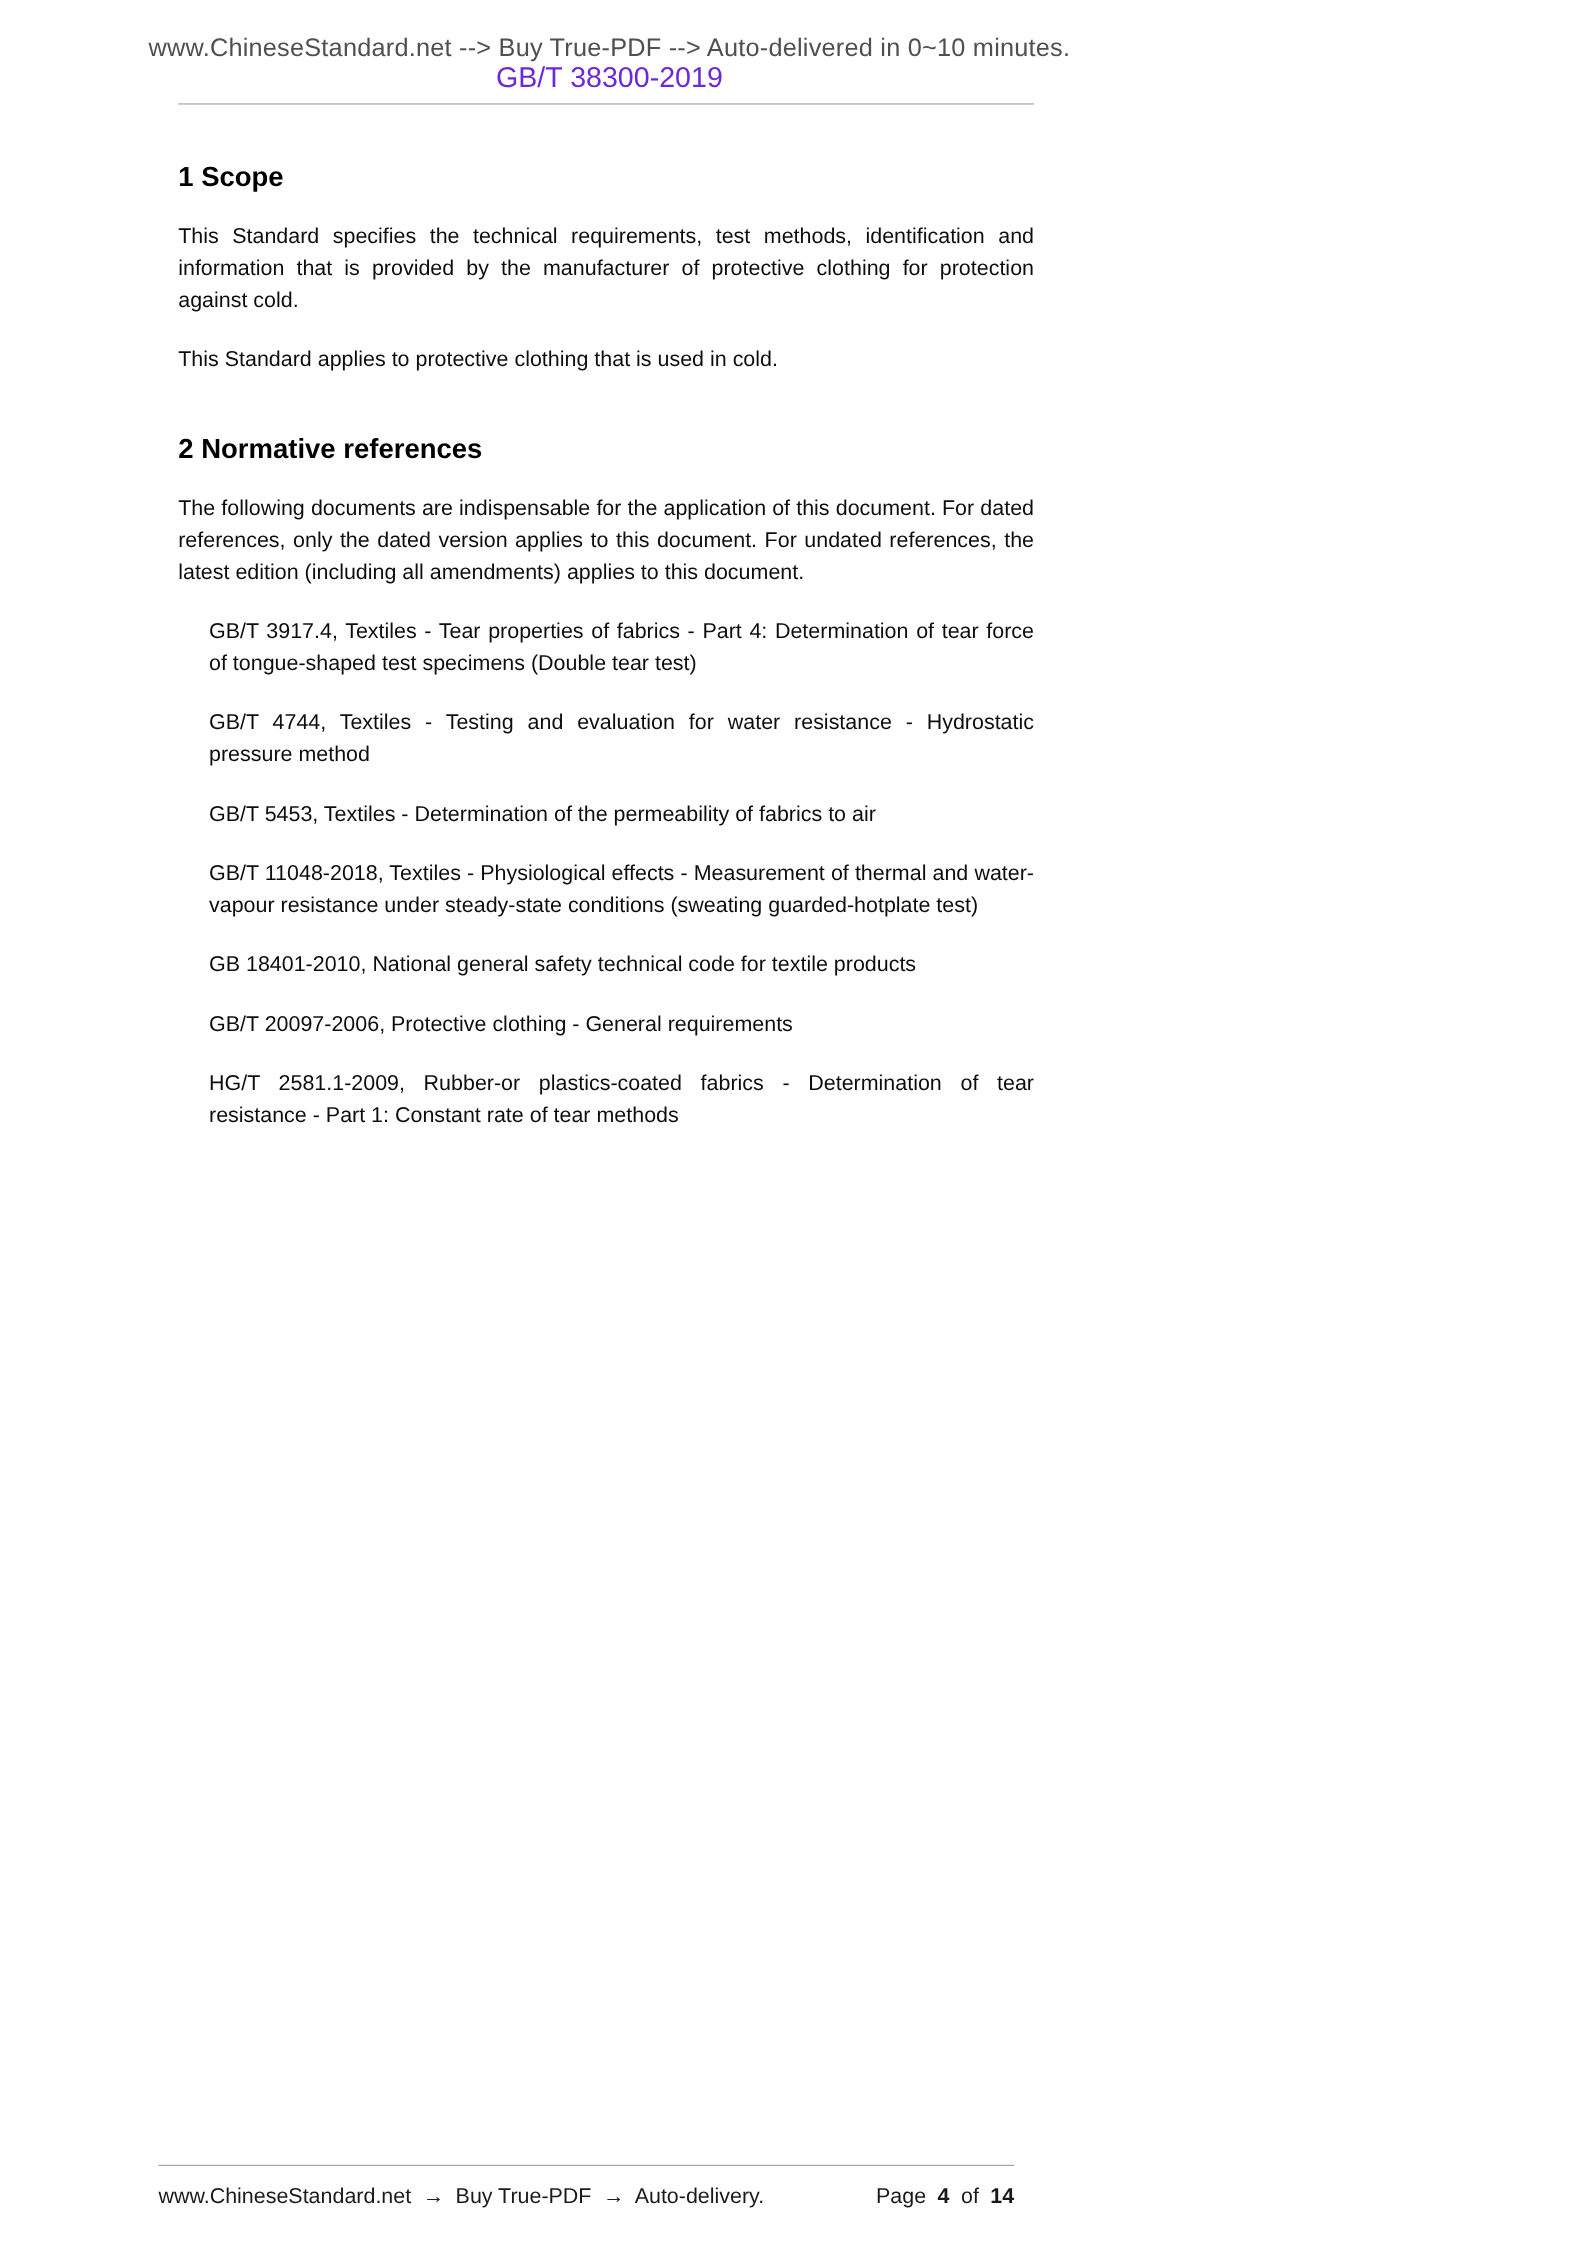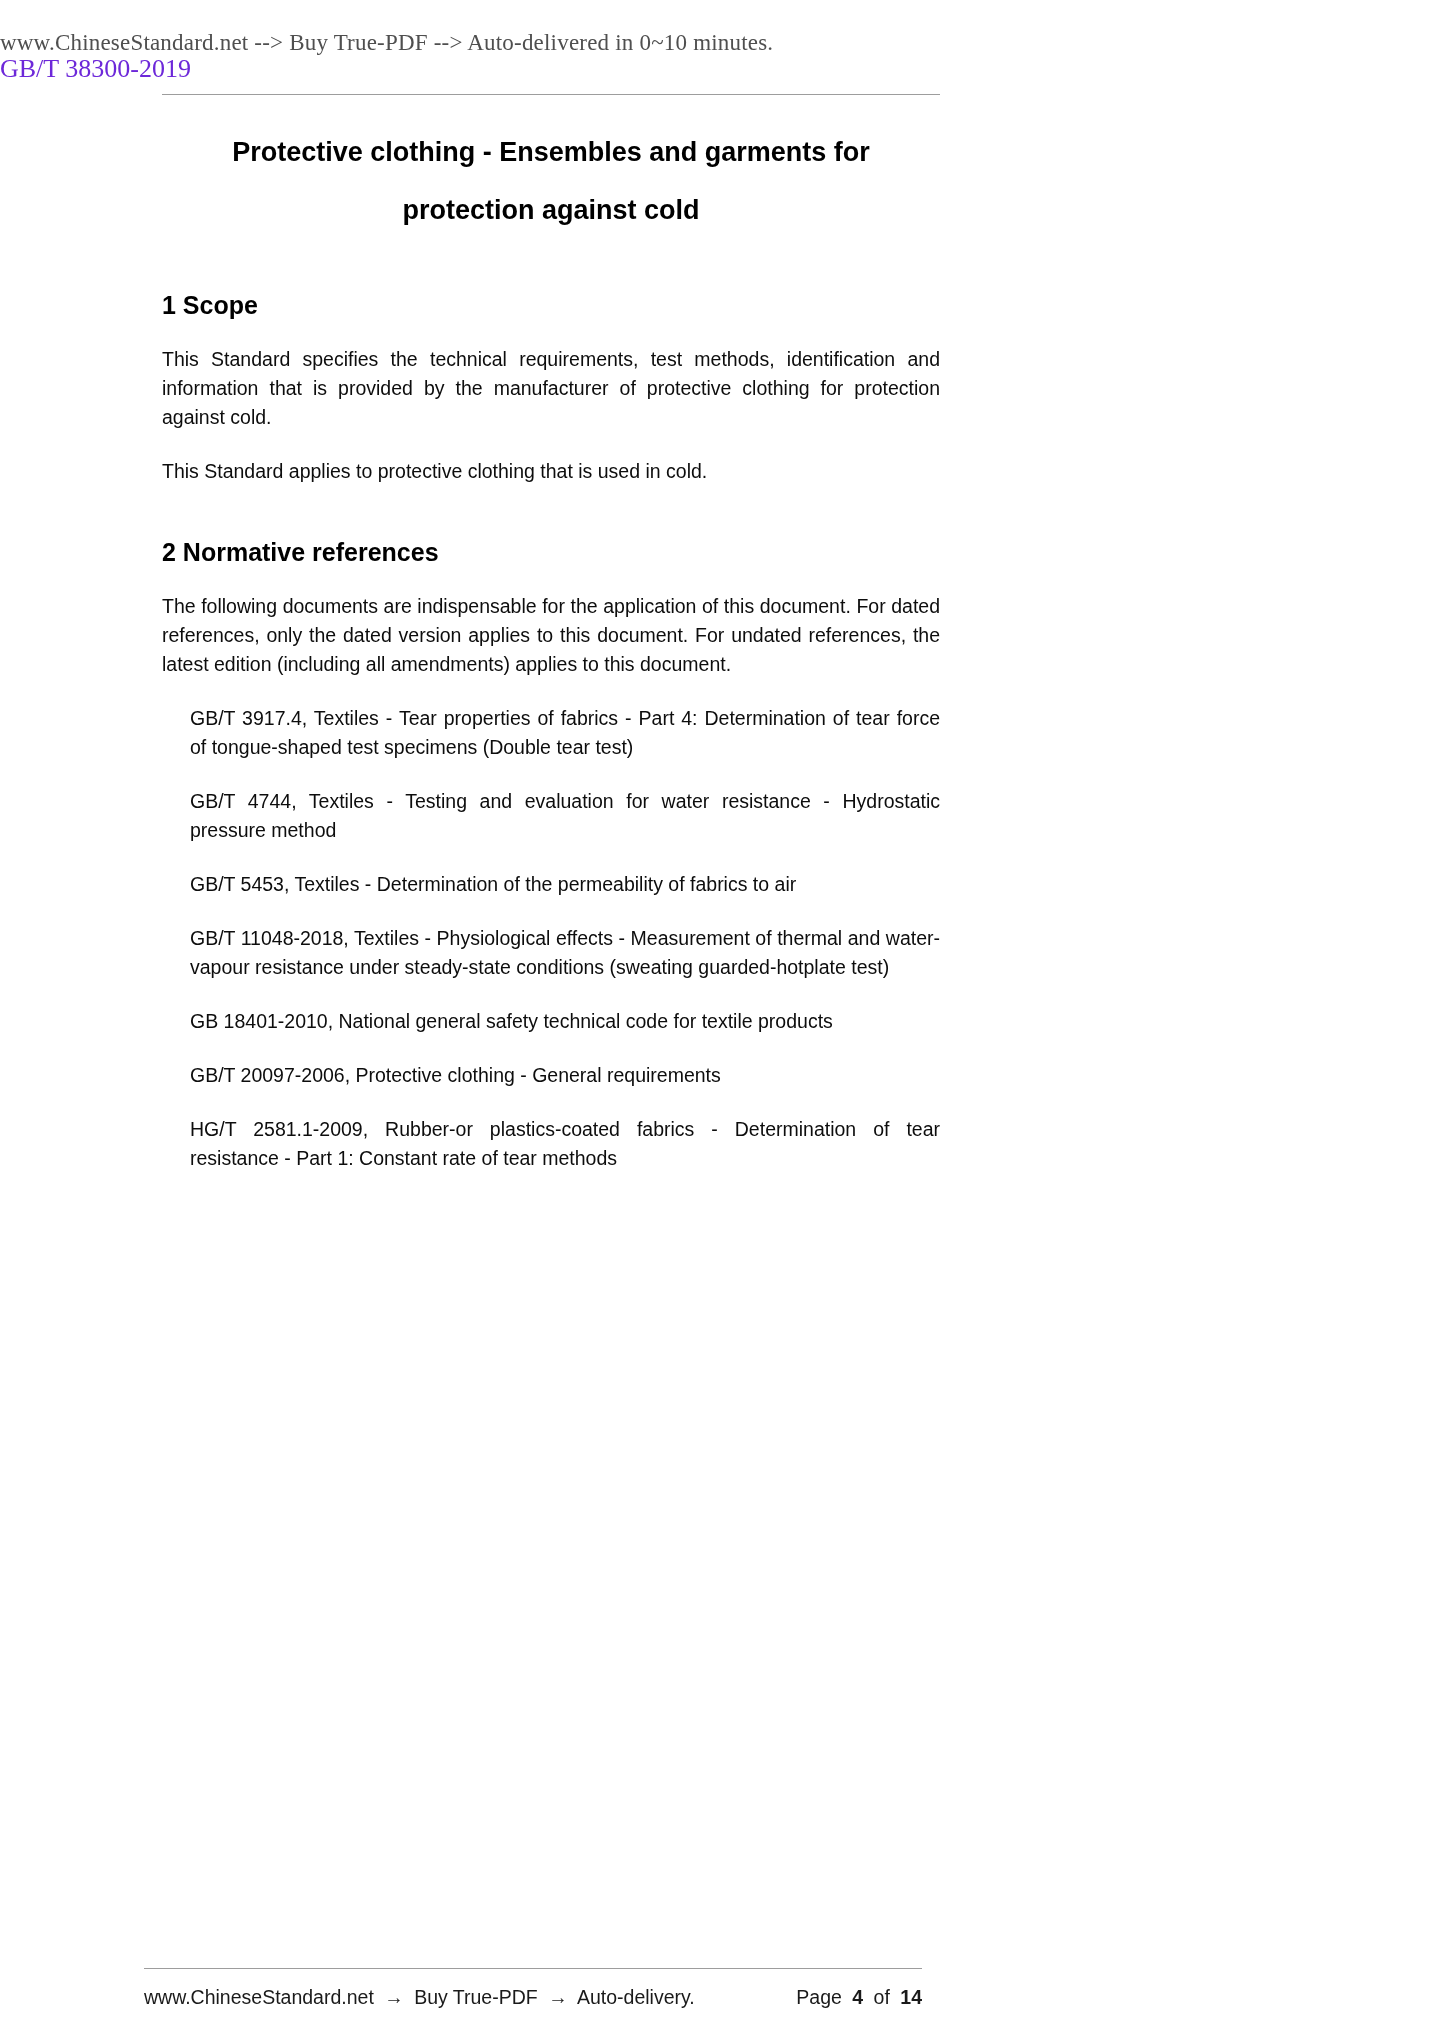--- a/index.html
+++ b/index.html
@@ -13,21 +13,21 @@
     color: #111111;
     overflow: hidden;
     margin: 0;
   }
   
   .header-zone {
     position: absolute;
     top: 30px;
     left: 0;
     width: 1108px;
-    font-family: Liberation Serif, serif;
+    text-align: center;
   }
   .watermark {
     font-size: 23px;
     color: #4f4f4f;
     letter-spacing: 0.2px;
     white-space: nowrap;
   }
   .doc-number {
     font-size: 26px;
     color: #6d28d9;
@@ -96,24 +96,20 @@
 <div class="page">
 
   <div class="header-zone">
     <div class="watermark">www.ChineseStandard.net --&gt; Buy True-PDF --&gt; Auto-delivered in 0~10 minutes.</div>
     <div class="doc-number">GB/T 38300-2019</div>
   </div>
 
   <div class="content">
     <hr class="rule">
 
-    <h1 class="doc-title">
-      <span>Protective clothing - Ensembles and garments for</span><br>
-      <span>protection against cold</span>
-    </h1>
 
     <h2 class="section-heading">1 Scope</h2>
 
     <p class="body-para">This Standard specifies the technical requirements, test methods, identification and information that is provided by the manufacturer of protective clothing for protection against cold.</p>
 
     <p class="body-para">This Standard applies to protective clothing that is used in cold.</p>
 
     <h2 class="section-heading">2 Normative references</h2>
 
     <p class="body-para">The following documents are indispensable for the application of this document. For dated references, only the dated version applies to this document. For undated references, the latest edition (including all amendments) applies to this document.</p>

